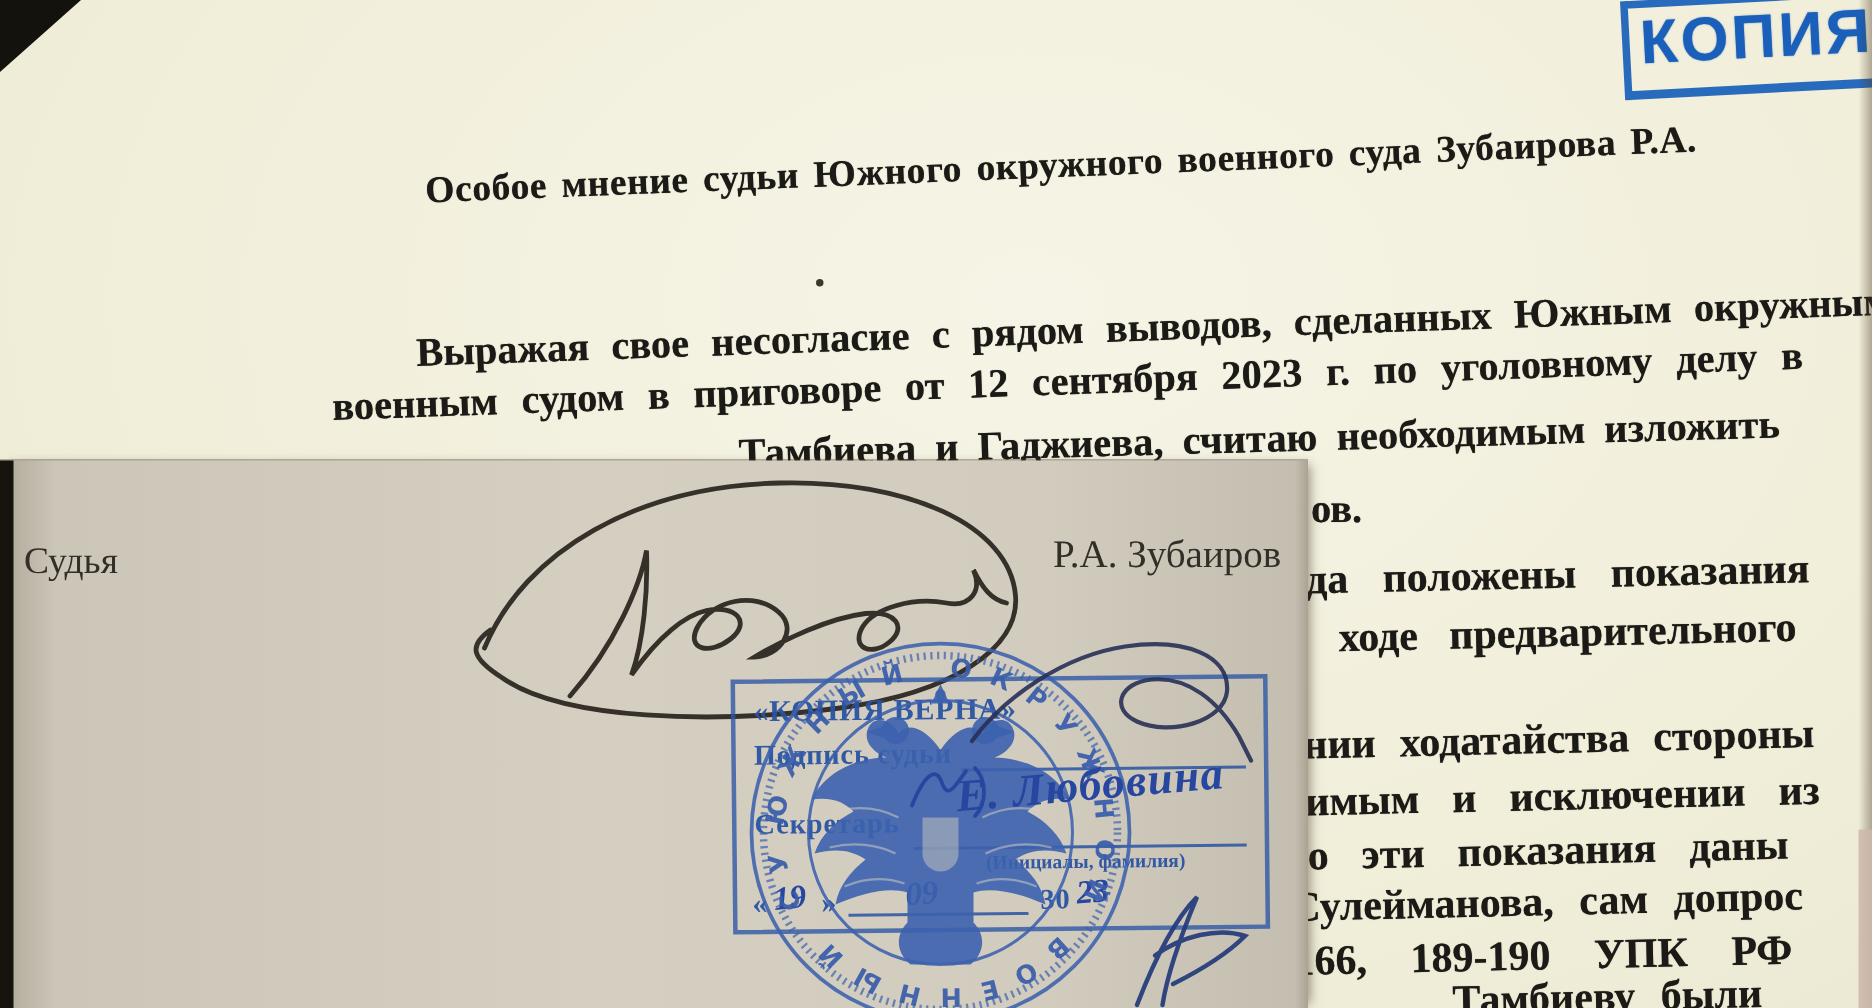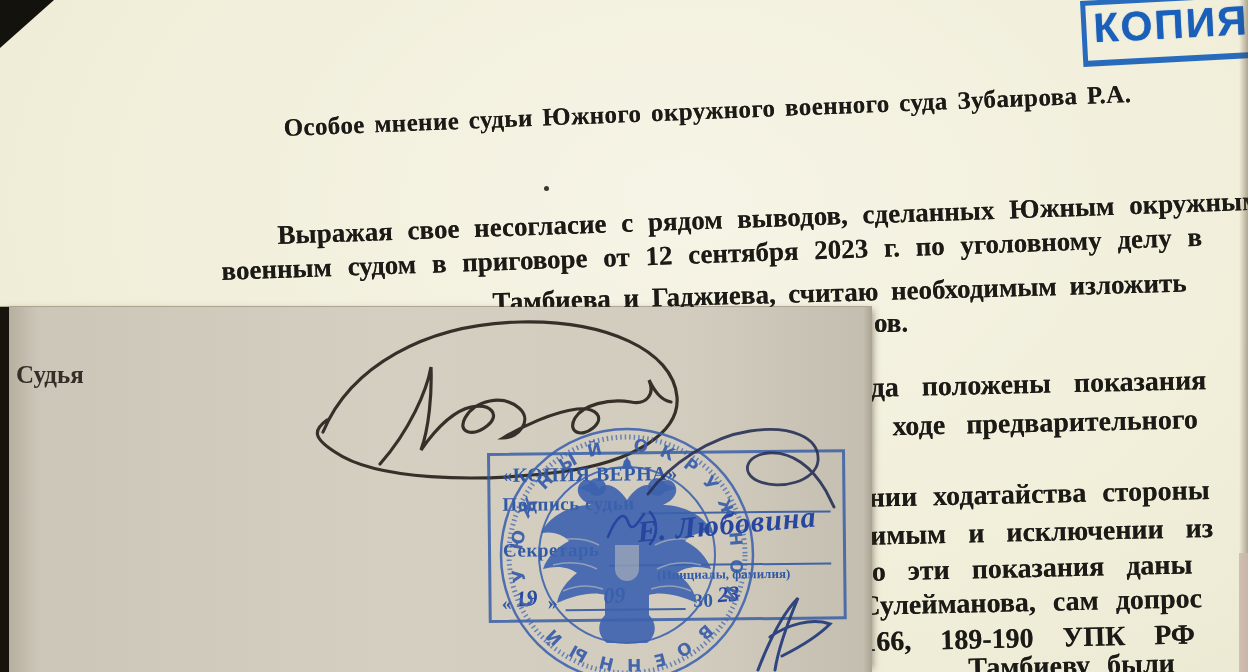--- a/index.html
+++ b/index.html
@@ -20,21 +20,21 @@
     z-index:3;}
   .copy-text{font-family:"Liberation Sans", sans-serif;font-weight:bold;font-size:41px;
     line-height:47px;color:#1a60ba;letter-spacing:2px;padding-left:7px;
     text-shadow:0 0 1px rgba(26,96,186,.8);}
   
   #overlay{left:0;top:307px;width:872px;height:365px;z-index:5;
     background:linear-gradient(90deg,#9c957f 0px,#b7b0a0 10px,#ccc6b9 38px,#d5cfc2 45%,#d2ccbf 80%,#c4beb0 99%,#aaa394 100%);
     box-shadow:0 -1px 0 rgba(70,60,40,.35), 4px 0 7px -3px rgba(60,50,30,.5);}
   #overlay::before{content:"";position:absolute;left:0;top:0;width:9px;height:100%;
     background:#16140c;}
-  .overlay-text{font-weight:bold;color:#332e27;}
+  .overlay-text{font-weight:normal;color:#332e27;}
   
   .stamp{left:487px;top:146px;width:352px;height:164px;
     border:3px solid rgba(46,87,165,.8);transform:rotate(-.6deg);transform-origin:left top;}
   .stamp-print{position:absolute;white-space:nowrap;font-weight:bold;color:rgba(40,82,162,.95);
     font-size:19px;letter-spacing:.5px;}
   .stamp-line{position:absolute;border-bottom:2px solid rgba(40,82,162,.85);}
   .pen{font-style:italic;font-weight:bold;color:#2646a0;}
   svg{position:absolute;overflow:visible;}
   .seal-ring-text{font-family:"DejaVu Sans", sans-serif;font-weight:bold;font-size:17px;
     letter-spacing:12px;fill:rgba(55,92,170,.92);}
@@ -54,34 +54,35 @@
 
   <div class="abs copy-box">
     <div class="copy-text">КОПИЯ</div>
   </div>
 
   <div class="abs doc-text title" style="left:283px;top:114px;">Особое мнение судьи Южного окружного военного суда Зубаирова Р.А.</div>
   <div class="abs ink-dot"></div>
   <div class="abs doc-text para" style="left:277px;top:220px;word-spacing:8px;">Выражая свое несогласие с рядом выводов, сделанных Южным окружным</div>
   <div class="abs doc-text para" style="left:221px;top:256px;word-spacing:9px;">военным судом в приговоре от 12 сентября 2023 г. по уголовному делу в</div>
   <div class="abs doc-text para" style="left:492px;top:287px;word-spacing:6px;transform:rotate(-1.6deg);">Тамбиева и Гаджиева, считаю необходимым изложить</div>
-  <div class="abs doc-text para" style="left:874px;top:308px;transform:none;">ов.</div>
+  <div class="abs doc-text para" style="left:874px;top:324px;transform:none;">ов.</div>
 
   <div class="abs doc-text frag" style="left:858px;top:372px;word-spacing:16px;">уда положены показания</div>
   <div class="abs doc-text frag" style="left:856px;top:411px;word-spacing:14px;">в ходе предварительного</div>
   <div class="abs doc-text frag" style="left:856px;top:482px;word-spacing:9px;">ении ходатайства стороны</div>
   <div class="abs doc-text frag" style="left:856px;top:520px;word-spacing:15px;">тимым и исключении из</div>
   <div class="abs doc-text frag" style="left:858px;top:556px;word-spacing:15px;">то эти показания даны</div>
   <div class="abs doc-text frag" style="left:860px;top:590px;word-spacing:10px;">Сулейманова, сам допрос</div>
   <div class="abs doc-text frag" style="left:862px;top:626px;word-spacing:22px;">166, 189-190 УПК РФ</div>
   <div class="abs doc-text frag" style="left:968px;top:652px;word-spacing:10px;">Тамбиеву были</div>
 
   <div id="overlay" class="abs">
 
     <div class="abs overlay-text" style="left:16px;top:54px;font-size:25px;">Судья</div>
+    <div class="abs overlay-text" style="left:702px;top:48px;font-size:26px;">Р.А. Зубаиров</div>
 
     <svg style="left:305px;top:5px;" width="400" height="175" viewBox="0 0 400 175">
       <g fill="none" stroke="#2a251e" stroke-width="3.2" stroke-linecap="round" opacity=".93">
         <path d="M 18 120 C 45 55 120 12 215 10 C 300 8 368 38 372 85 C 375 120 330 150 255 160 C 170 171 70 168 30 140 C 8 126 8 118 22 108"></path>
         <path d="M 75 152 C 105 118 122 78 126 55 C 127 82 124 116 116 138 C 134 112 152 98 166 95 C 186 91 196 103 182 114 C 168 125 152 121 160 106 C 170 88 198 82 214 96 C 228 108 214 126 198 126 C 218 114 248 100 272 97 C 292 95 300 106 288 116 C 276 126 262 120 270 106 C 278 93 304 86 326 90 C 342 93 350 82 344 68 C 350 80 356 88 366 90"></path>
       </g>
     </svg>
 
     <div class="abs stamp">
       <div class="stamp-print" style="left:12px;top:8px;font-size:20px;">«КОПИЯ ВЕРНА»</div>

